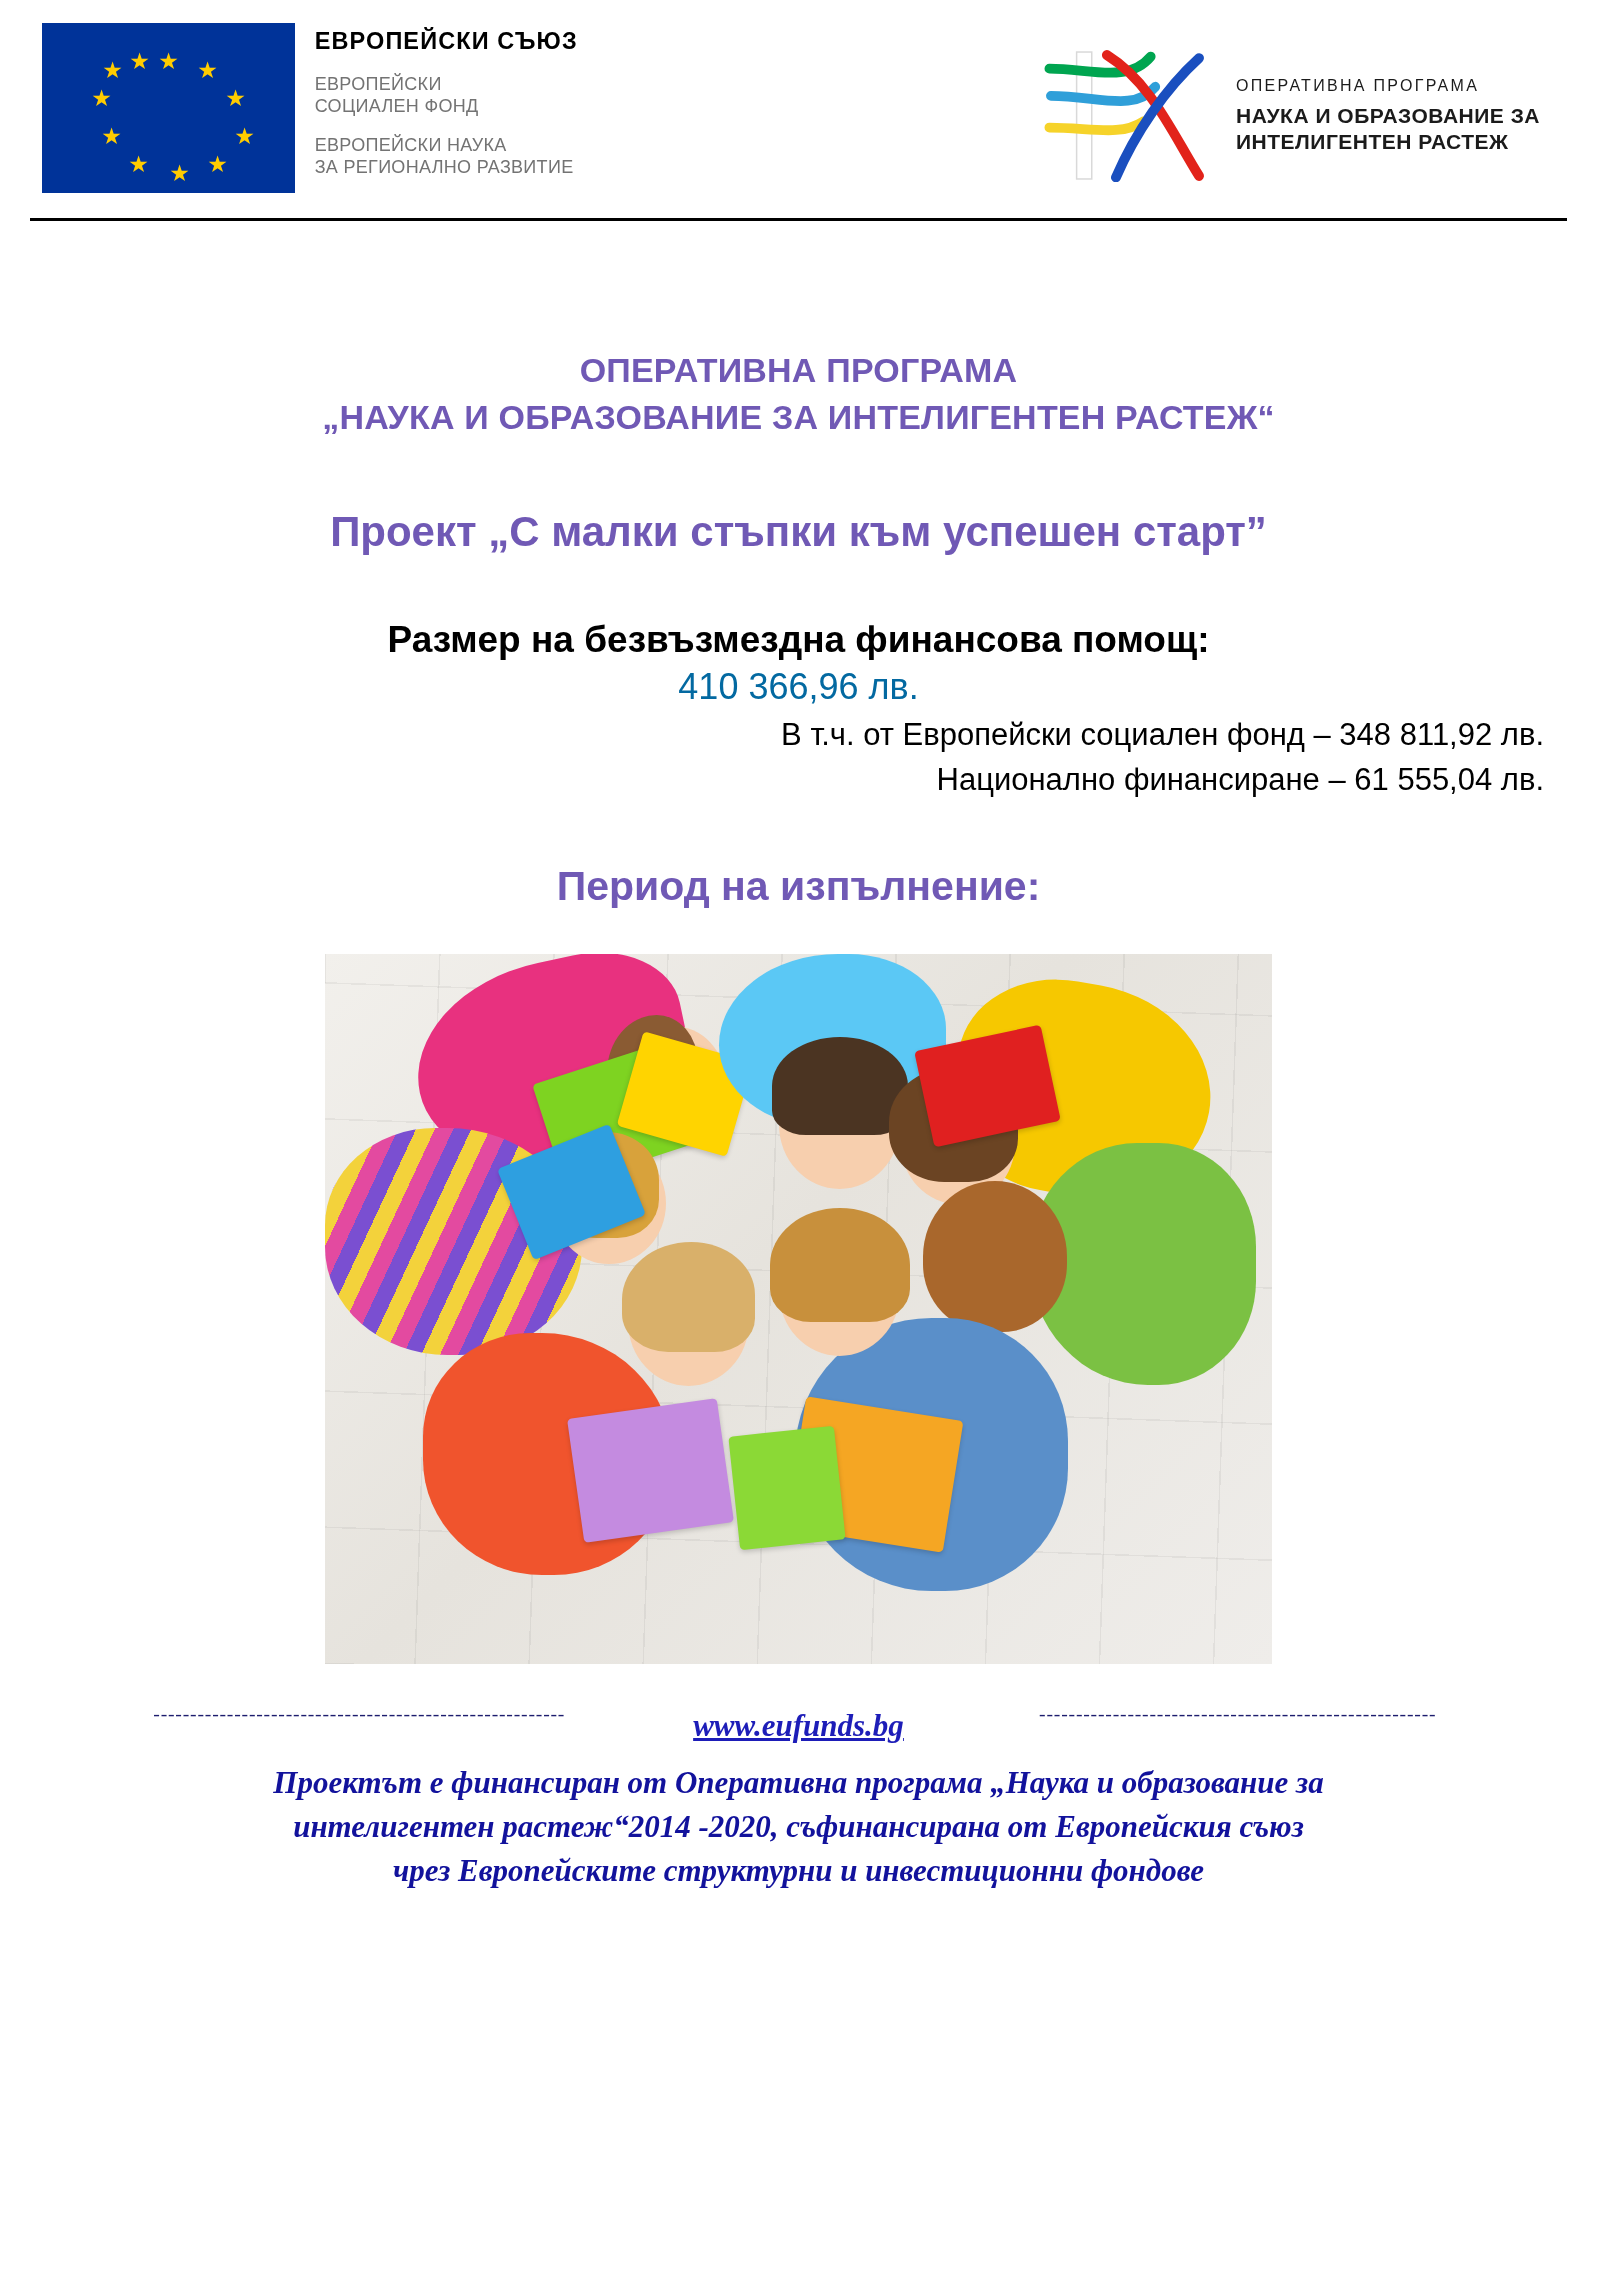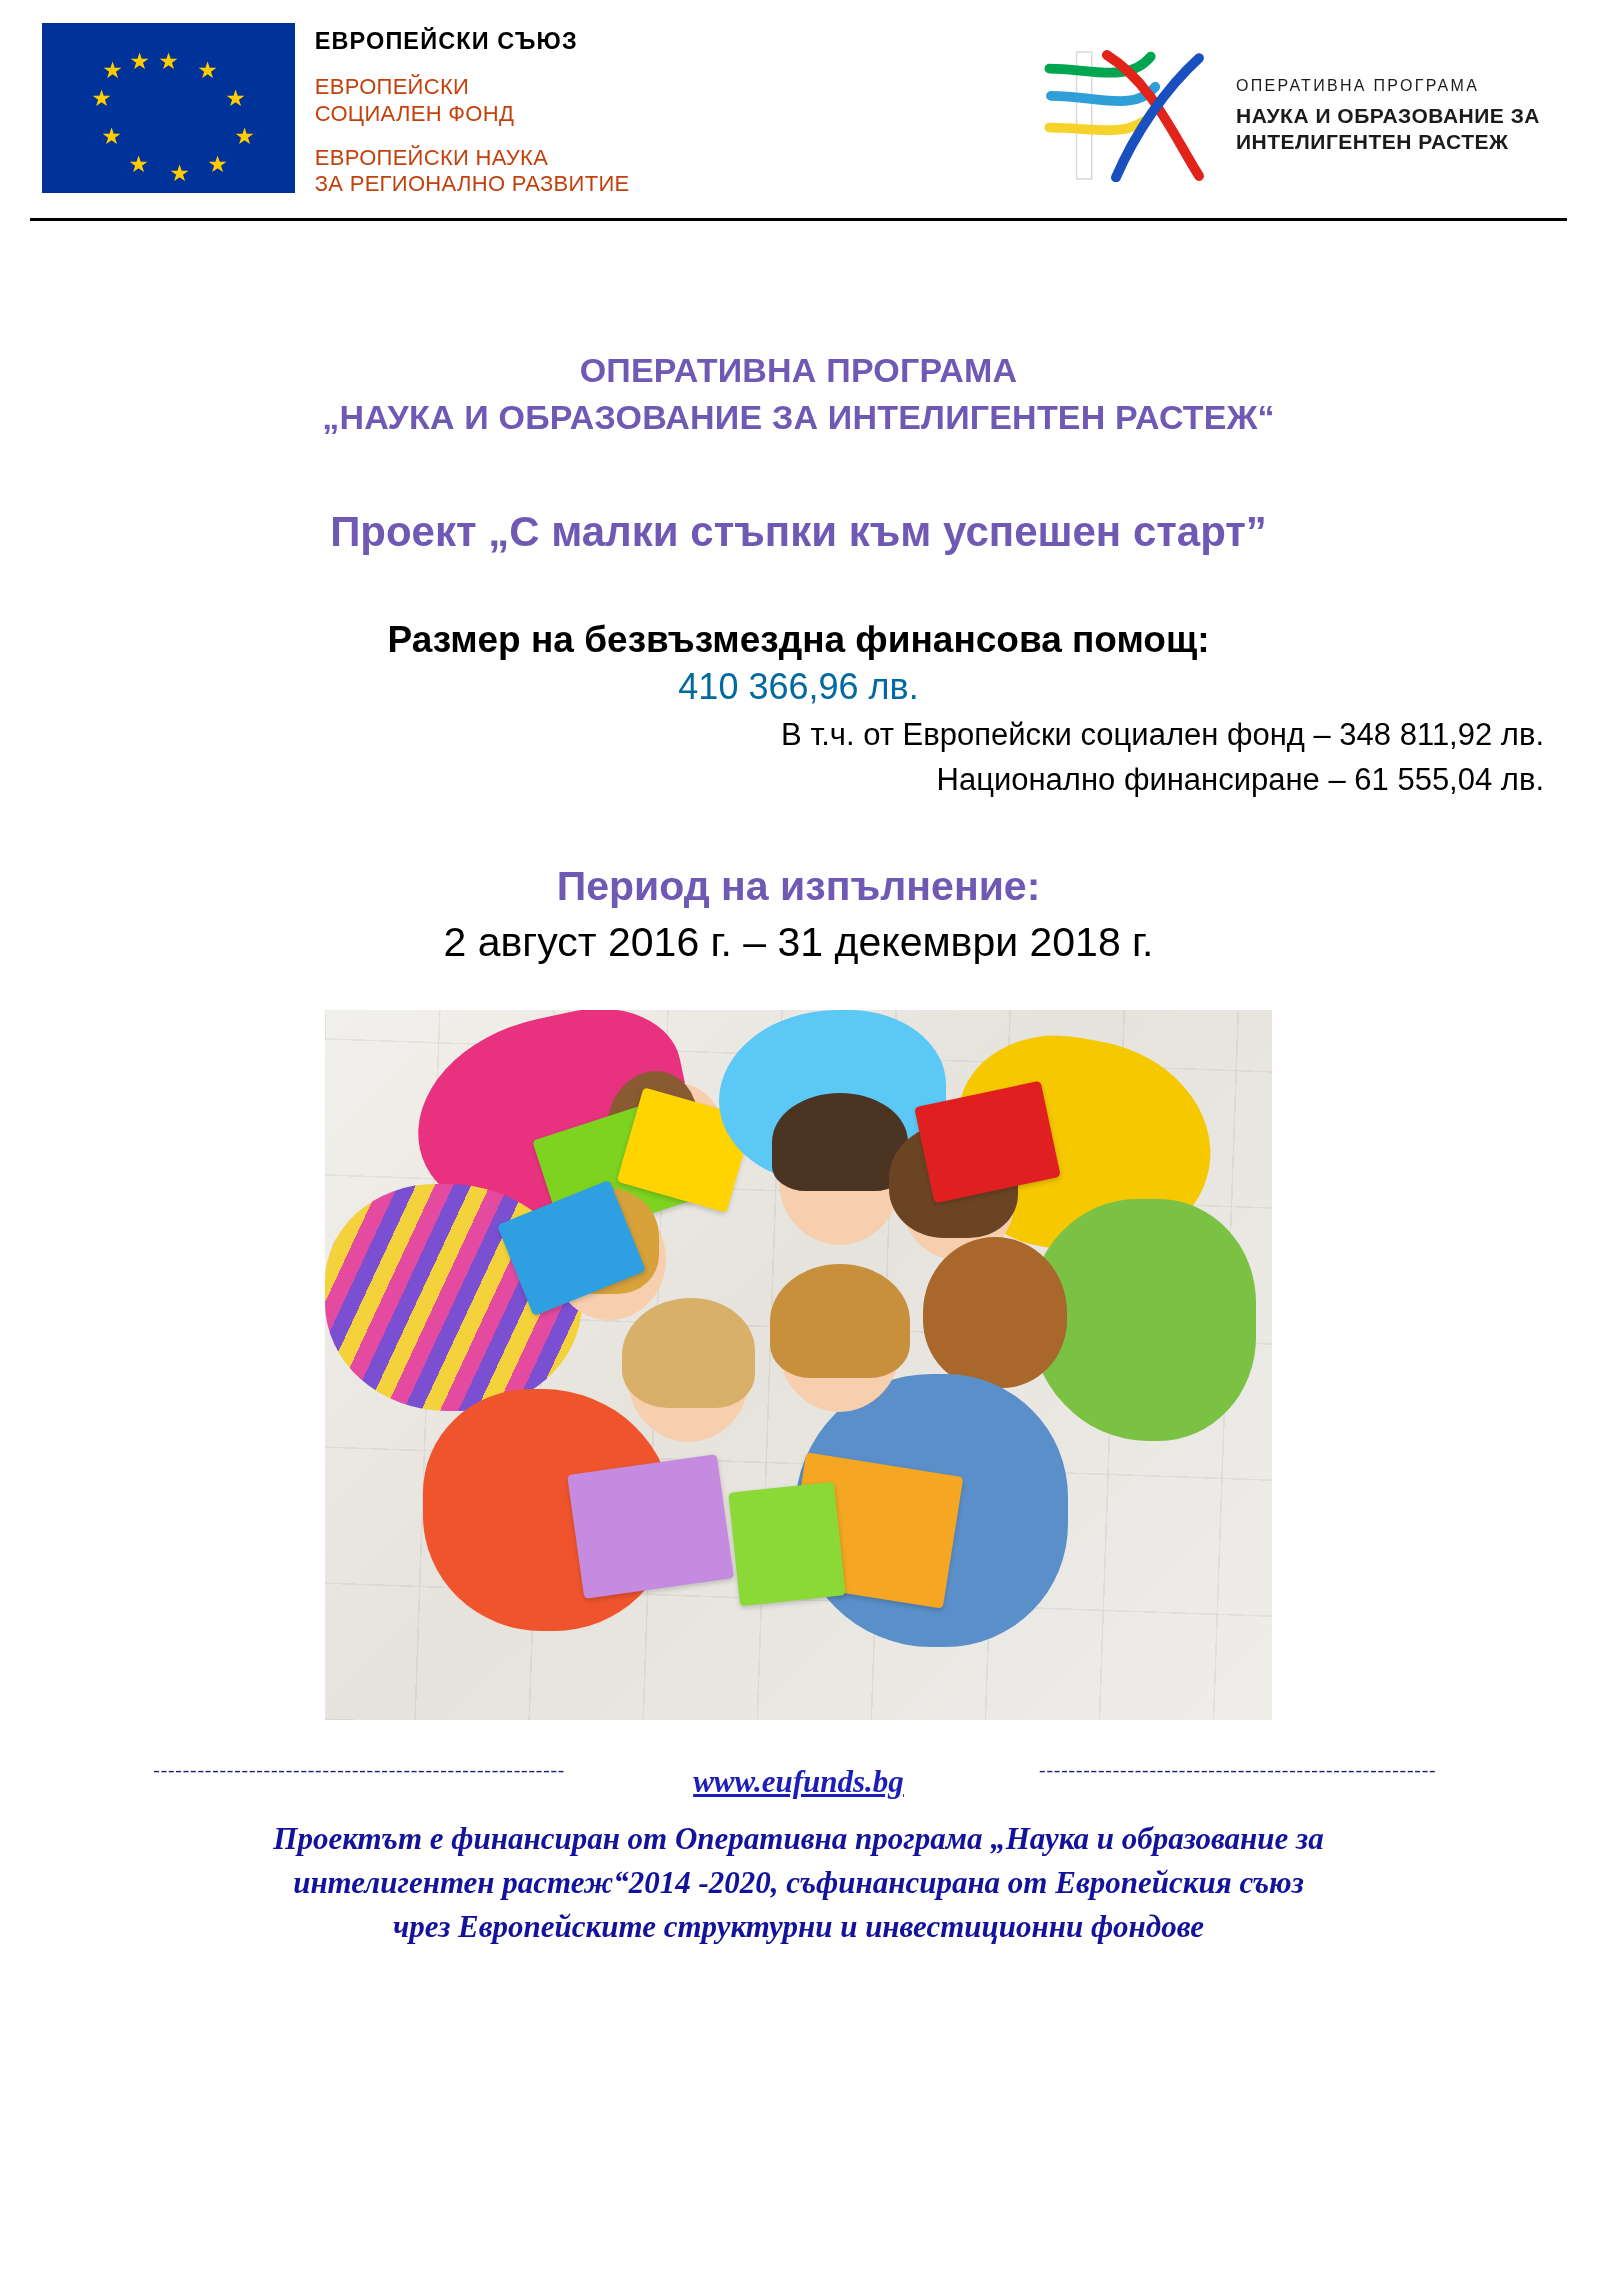--- a/index.html
+++ b/index.html
@@ -63,24 +63,24 @@
     padding-top: 4.5px;
   }
   .eu-title {
     font-size: 23.5px;
     font-weight: bold;
     letter-spacing: 1.1px;
     color: #000;
     margin-bottom: 19.7px;
   }
   .eu-sub {
-    font-size: 22px;
+    font-size: 18px;
     line-height: 1.22;
     letter-spacing: 0.3px;
-    color: #c2410c;
+    color: #737373;
     margin-bottom: 16.7px;
   }
 
   
   .op-block {
     display: flex;
     align-items: center;
     gap: 19.7px;
     padding-right: 15px;
     padding-top: 26px;
@@ -302,21 +302,20 @@
   <div class="project-block">
     <div>Проект „С малки стъпки към успешен старт”</div>
   </div>
 
   <div class="grant-title">Размер на безвъзмездна финансова помощ:</div>
   <div class="grant-amount">410 366,96 лв.</div>
   <div class="grant-line">В т.ч. от Европейски социален фонд – 348 811,92 лв.</div>
   <div class="grant-line">Национално финансиране – 61 555,04 лв.</div>
 
   <div class="period-title">Период на изпълнение:</div>
-  <div class="period-dates">2 август 2016 г. – 31 декември 2018 г.</div>
 
   <div class="photo-wrap">
     <div class="floor"></div>
 
     <div class="kid" style="left:91px; top:7.6px; width:273px; height:197px; background:#e8317f; border-radius:60% 40% 45% 55%; transform:rotate(-12deg);"></div>
     <div class="head" style="left:295px; top:72px; width:106px; height:114px; background:#f7cfae;"></div>
     <div class="hair" style="left:282px; top:61px; width:91px; height:106px; background:#8a5b33; border-radius:60% 50% 40% 50%;"></div>
     <div class="book" style="left:220px; top:106px; width:144px; height:106px; background:#7ed321; transform:rotate(-18deg);"></div>
     <div class="book" style="left:303px; top:91px; width:114px; height:98px; background:#ffd400; transform:rotate(16deg);"></div>
 

